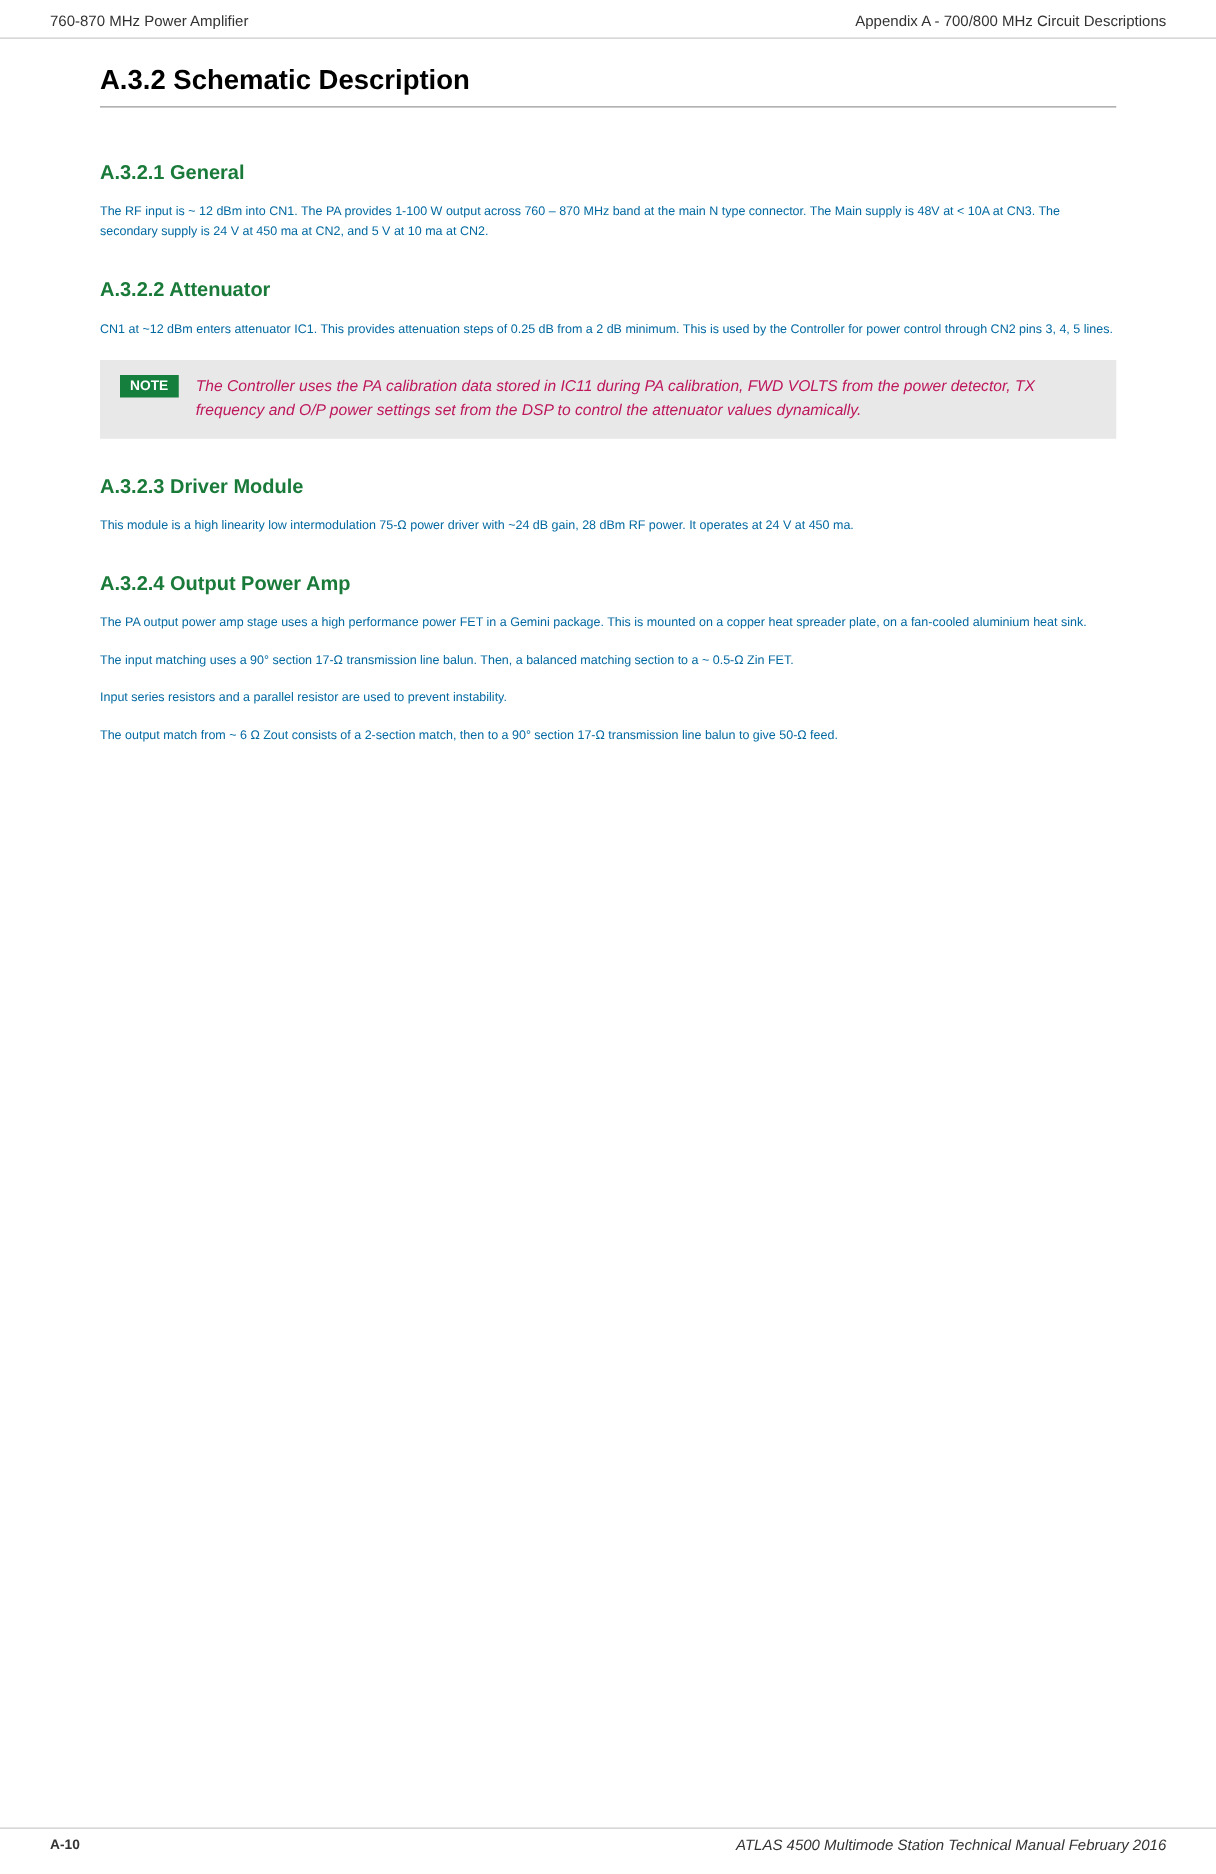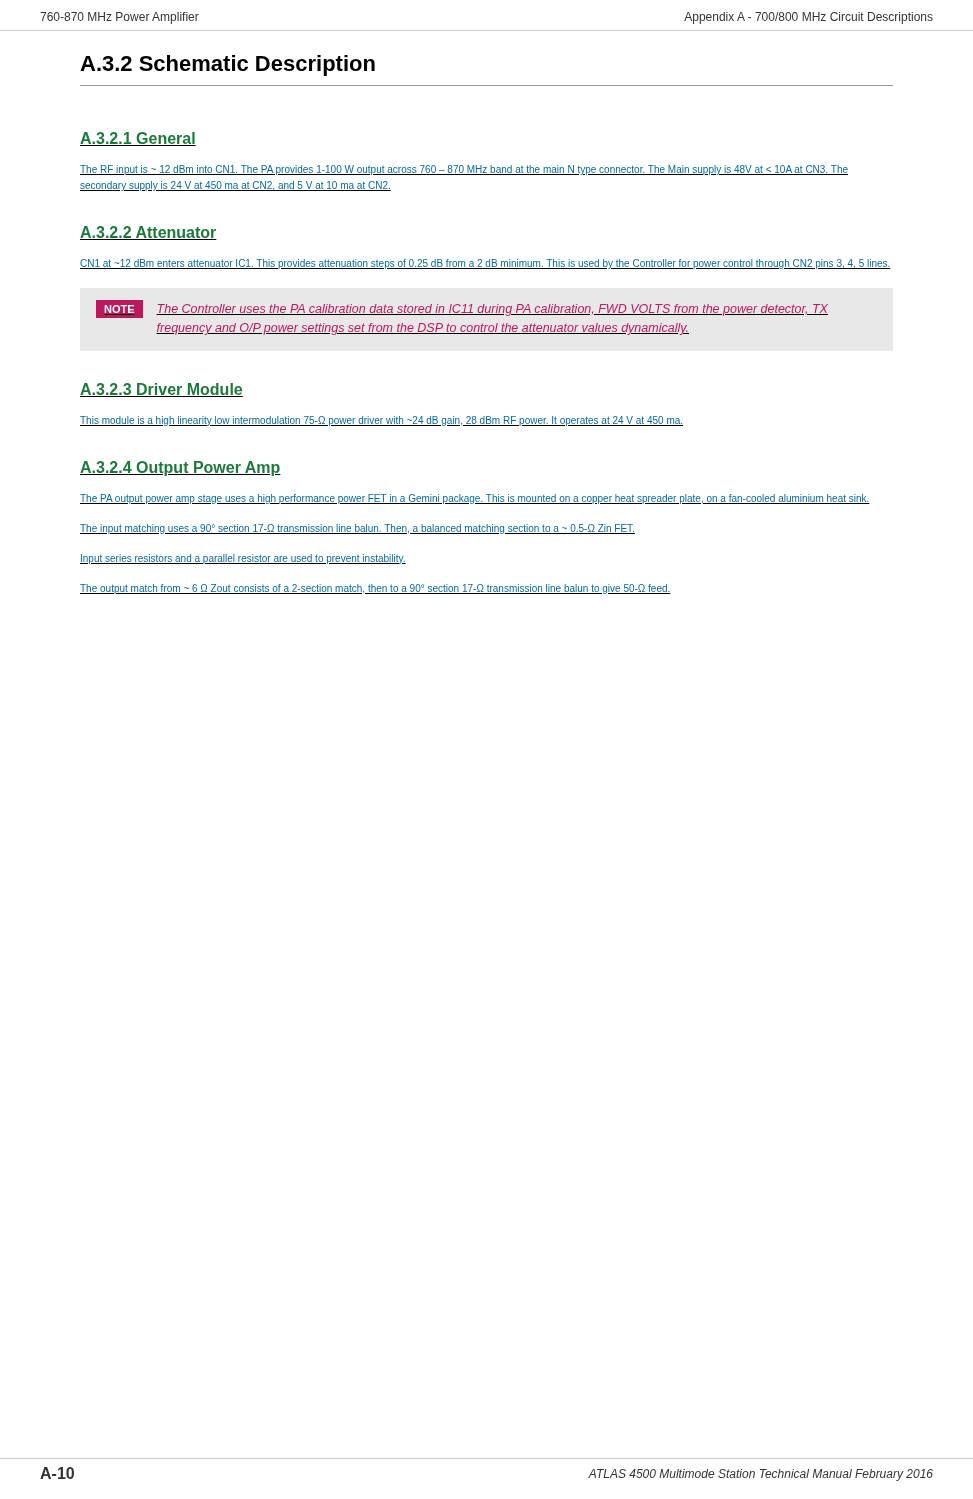--- a/index.html
+++ b/index.html
@@ -45,21 +45,20 @@
       font-size: 22px;
       font-weight: bold;
       color: #000;
       padding-bottom: 8px;
       border-bottom: 1px solid #999;
       margin-bottom: 44px;
     }
 
     .sub-section {
       margin-bottom: 30px;
-      text-decoration: underline;
     }
 
     .sub-section-title {
       font-size: 16px;
       font-weight: bold;
       color: #1a7a3a;
       margin-bottom: 14px;
     }
 
     .paragraph {
@@ -71,41 +70,41 @@
 
     .note-box {
       display: flex;
       background: #e8e8e8;
       border: none;
       margin: 16px 0 24px 0;
       padding: 12px 16px;
     }
 
     .note-label {
-      background: #be185d;
+      background: #15803d;
       color: #fff;
       font-size: 11px;
       font-weight: bold;
       padding: 3px 8px;
       margin-right: 14px;
       align-self: flex-start;
       white-space: nowrap;
       height: fit-content;
     }
 
     .note-text {
       font-size: 12.5px;
       font-style: italic;
       line-height: 1.55;
       color: #be185d;
     }
 
     .footer-left {
       font-weight: bold;
-      font-size: 16px;
+      font-size: 11px;
     }
 
     .footer-right {
       font-size: 12px;
       font-style: italic;
     }
   </style>
 </head>
 <body>
 

